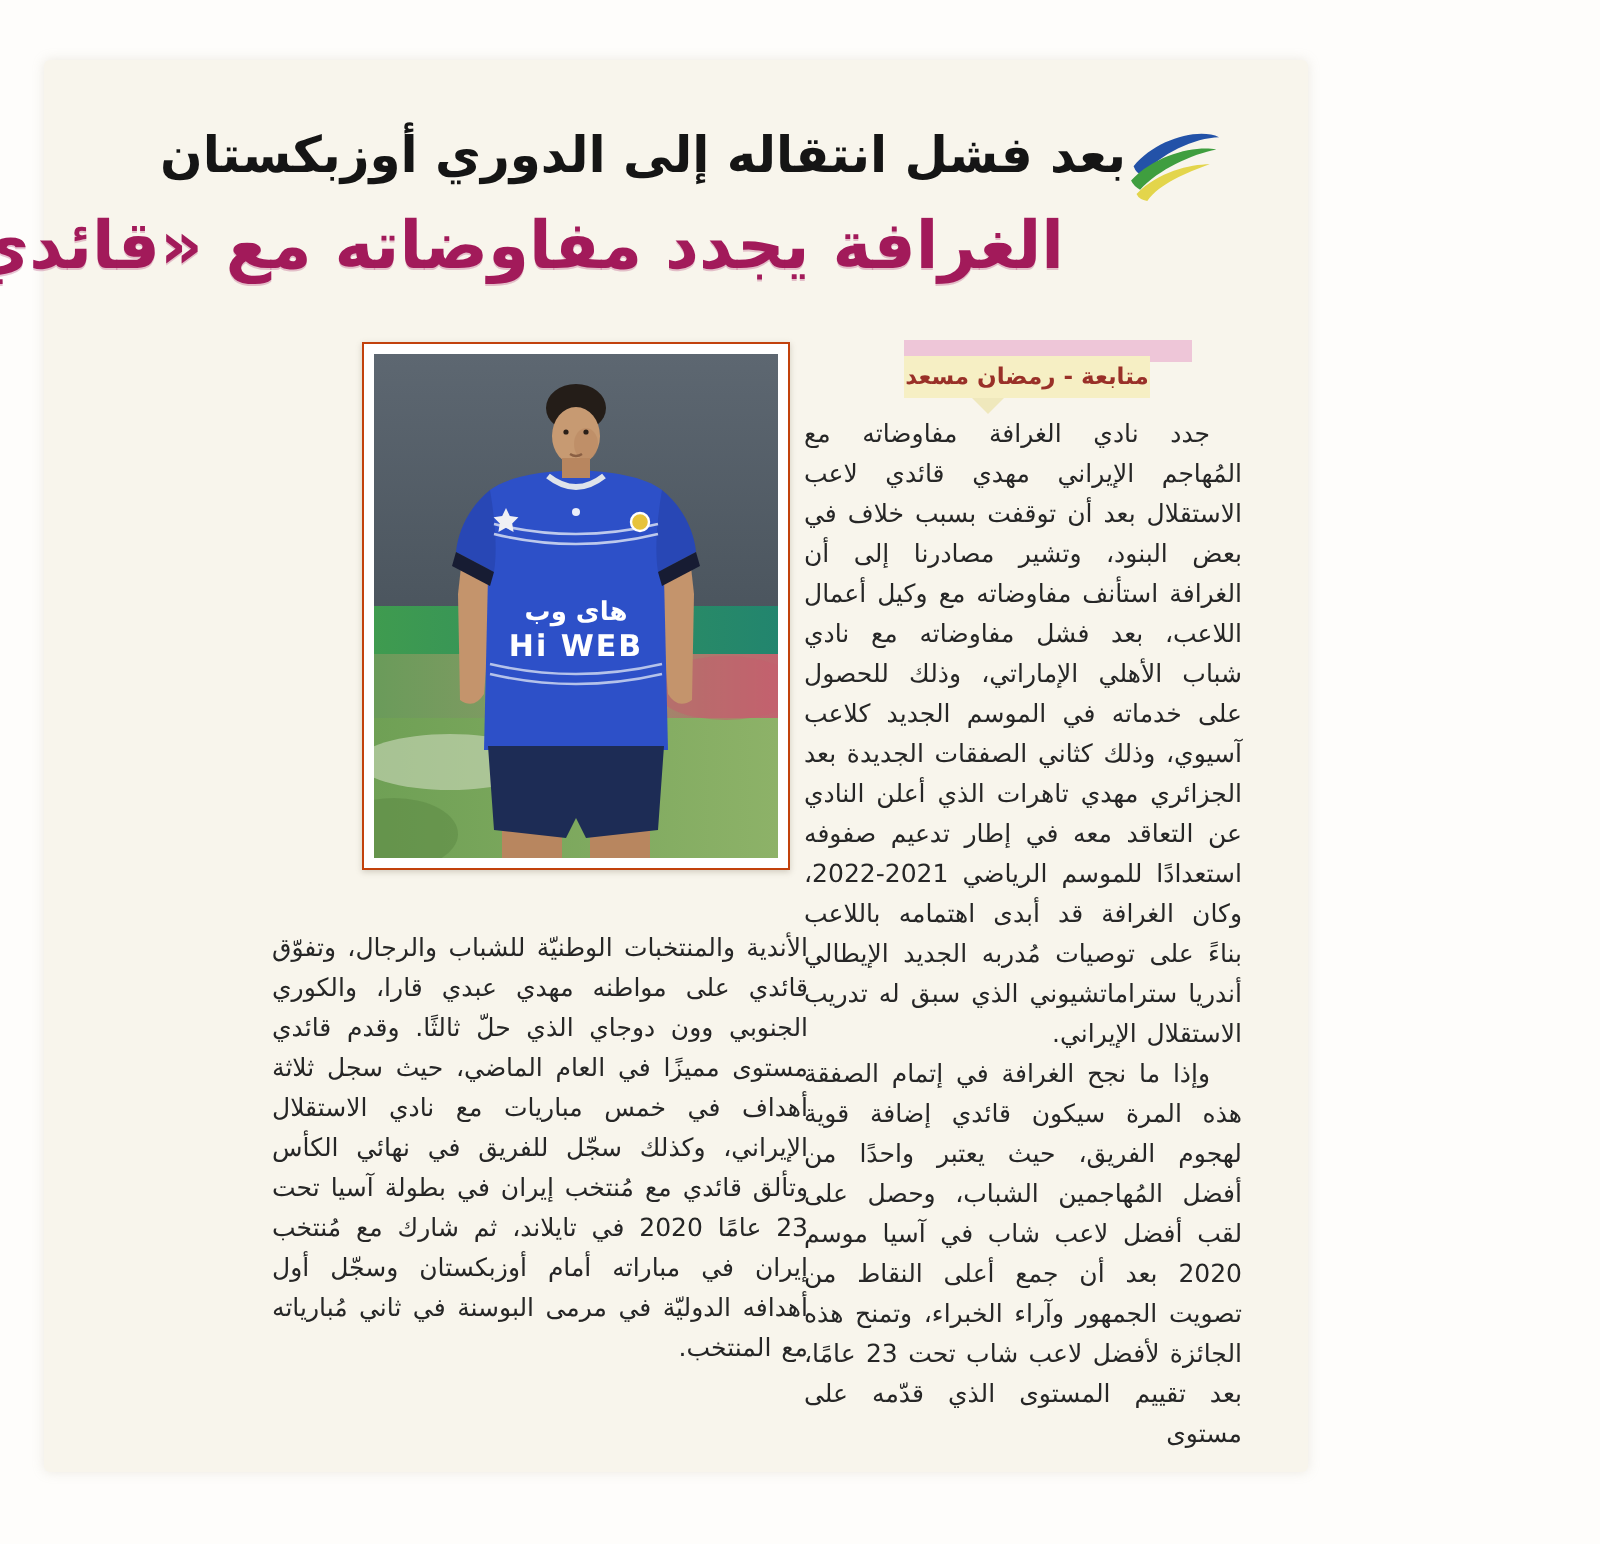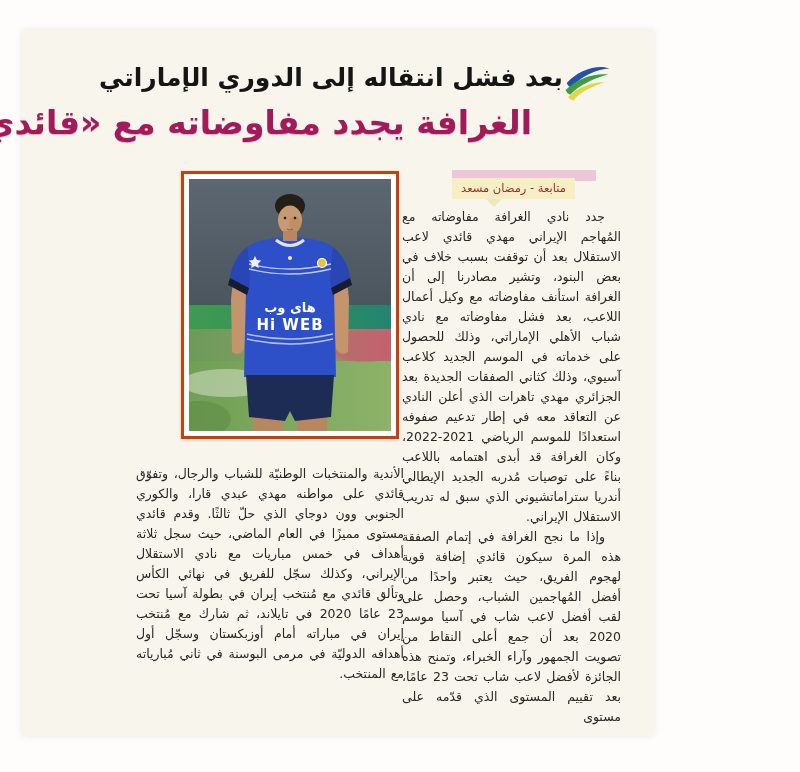--- a/index.html
+++ b/index.html
@@ -29,48 +29,48 @@
     text-shadow:0 1px 0 rgba(162,26,90,.25);
   }
   .byline-pink{
     position:absolute;left:452px;top:170px;width:144px;height:11px;
     background:var(--byline-pink,#eec6d8);
   }
   .byline-label{
     position:absolute;left:452px;top:178px;width:123px;height:21px;
     background:var(--byline-cream,#f6efc4);
     color:var(--byline-text-color,#993028);
-    font-size:11.5px;font-weight:normal;line-height:21px;text-align:center;
+    font-size:11.5px;font-weight:bold;line-height:21px;text-align:center;
     direction:rtl;white-space:nowrap;
   }
   .byline-tail{
     position:absolute;left:486px;top:199px;width:0;height:0;
     border-left:8px solid transparent;border-right:8px solid transparent;
     border-top:8px solid #efe8bc;
   }
   .photo-frame{
     position:absolute;left:181px;top:171px;width:202px;height:252px;
-    background:#fff;padding:5px;border:3px solid #c2410c;
+    background:#fff;padding:5px;border:1px solid #c2410c;
     box-shadow:0 1px 3px rgba(120,110,90,.3);
   }
   .col{position:absolute;direction:rtl;color:var(--body-text-color,#262626);}
   .col p{
     margin:0;font-size:12.5px;line-height:20px;
     text-align:justify;word-spacing:1px;
   }
   .col p.indent{text-indent:16px;}
   .col-right{left:402px;top:207px;width:219px;}
   .col-left{left:136px;top:436px;width:268px;margin-top:28px;}
 </style>
 </head>
 <body>
 
 <div class="paper"></div>
 
-<div class="kicker">بعد فشل انتقاله إلى الدوري الإماراتي</div>
+<div class="kicker">بعد فشل انتقاله إلى الدوري أوزبكستان</div>
 <div class="swoosh">
   <svg width="54" height="44" viewBox="0 0 54 44">
     <g transform="rotate(-6 27 22)">
       <path d="M7,19 C19,7 41,3 51,9 C39,8 21,14 11,24 Q8,23 7,19 Z" fill="#2352a8"></path>
       <path d="M5,26 C19,14 39,12 49,15 C37,16 19,22 9,31 Q6,29 5,26 Z" fill="#3f9e3f"></path>
       <path d="M7,33 C19,23 35,21 45,22 C33,25 19,29 12,37 Q8,36 7,33 Z" fill="#e3d54b"></path>
     </g>
   </svg>
 </div>
 

